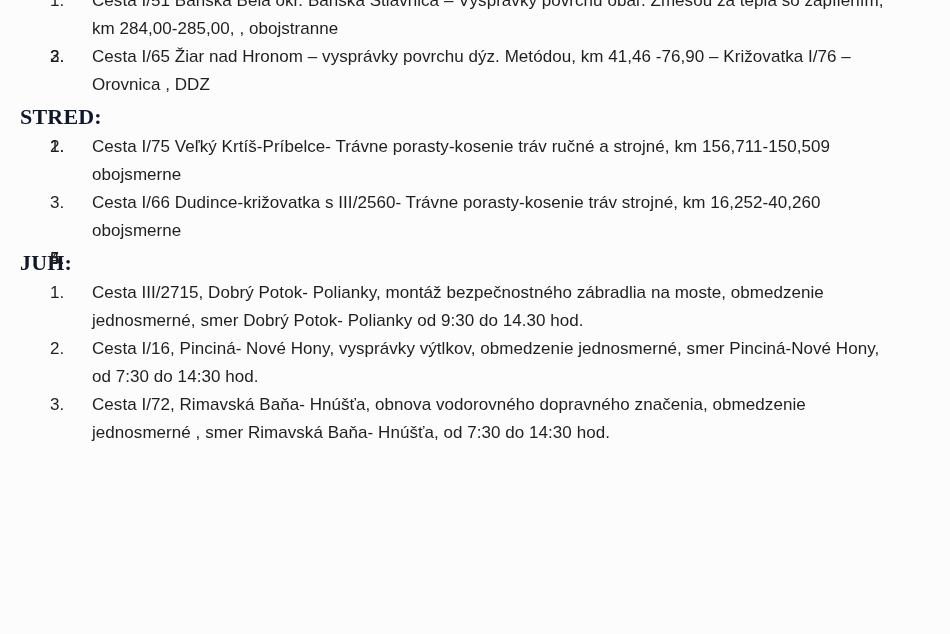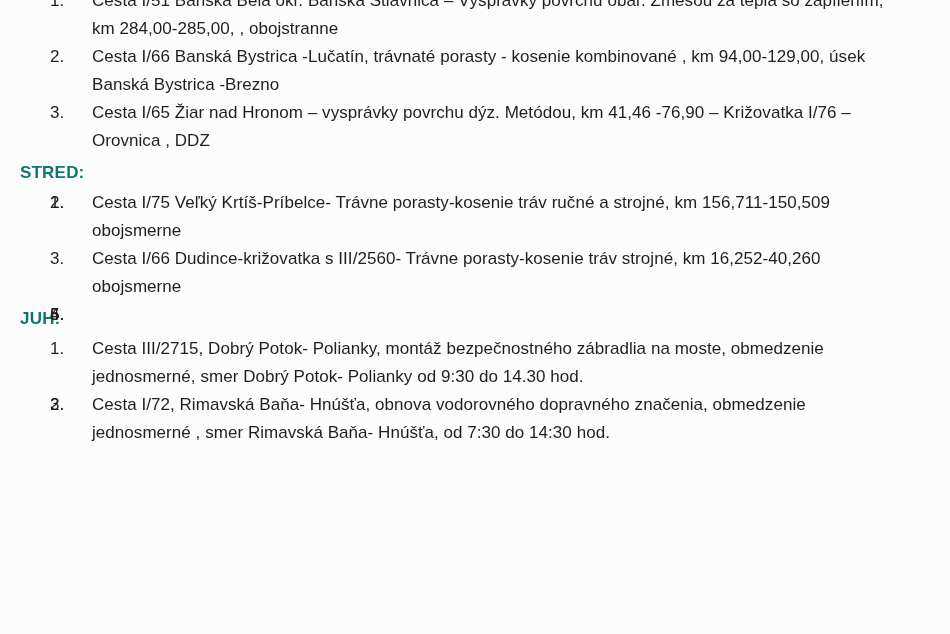--- a/index.html
+++ b/index.html
@@ -23,27 +23,28 @@
   .doc {
     position: absolute;
     left: 0;
     top: -13px;
     width: 950px;
     padding: 0 14px 0 0;
     box-sizing: border-box;
   }
 
   .section-heading {
-    color: #0f766e;
-    font-size: 17px;
+    color: #0f172a;
+    font-size: 22px;
     font-weight: 700;
     line-height: 28px;
     letter-spacing: 0.2px;
     margin: 4px 0 2px 20px;
     white-space: nowrap;
+    font-family: Liberation Serif, serif;
   }
 
   ol.items {
     list-style: none;
     margin: 0;
     padding: 0;
   }
   ol.items > li {
     position: relative;
     margin: 0 0 0 0;
@@ -80,21 +81,20 @@
   <div class="doc">
 
     <div class="group">
       <ol class="items">
         <li>
           <span class="num">1.</span>
           <span class="txt">Cesta I/51 Banská Belá okr. Banská Štiavnica – Výspravky povrchu obaľ. Zmesou za tepla so zapílením, km 284,00-285,00, , obojstranne</span>
         </li>
         <li>
           <span class="num">2.</span>
-          <span class="txt">Cesta I/66 Banská Bystrica -Lučatín, trávnaté porasty - kosenie kombinované , km 94,00-129,00, úsek Banská Bystrica -Brezno</span>
         </li>
         <li>
           <span class="num">3.</span>
           <span class="txt">Cesta I/65 Žiar nad Hronom – vysprávky povrchu dýz. Metódou, km 41,46 -76,90 – Križovatka I/76 – Orovnica , DDZ</span>
         </li>
       </ol>
     </div>
 
     <div class="group">
       <div class="section-heading">STRED:</div>
@@ -124,20 +124,21 @@
 
     <div class="group">
       <div class="section-heading">JUH:</div>
       <ol class="items">
         <li>
           <span class="num">1.</span>
           <span class="txt">Cesta III/2715, Dobrý Potok- Polianky, montáž bezpečnostného zábradlia na moste, obmedzenie jednosmerné, smer Dobrý Potok- Polianky od 9:30 do 14.30 hod.</span>
         </li>
         <li>
           <span class="num">2.</span>
+          <span class="txt">Cesta I/16, Pinciná- Nové Hony, vysprávky výtlkov, obmedzenie jednosmerné, smer Pinciná-Nové Hony, od 7:30 do 14:30 hod.</span>
         </li>
         <li>
           <span class="num">3.</span>
           <span class="txt">Cesta I/72, Rimavská Baňa- Hnúšťa, obnova vodorovného dopravného značenia, obmedzenie jednosmerné , smer Rimavská Baňa- Hnúšťa, od 7:30 do 14:30 hod.</span>
         </li>
       </ol>
     </div>
 
   </div>
 </div>

